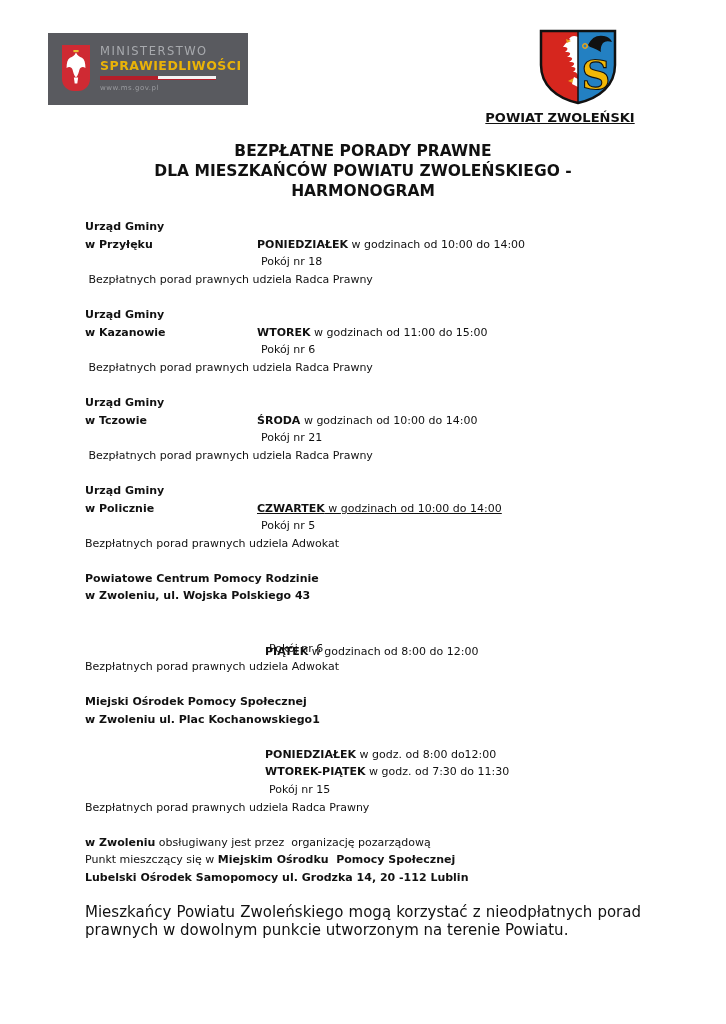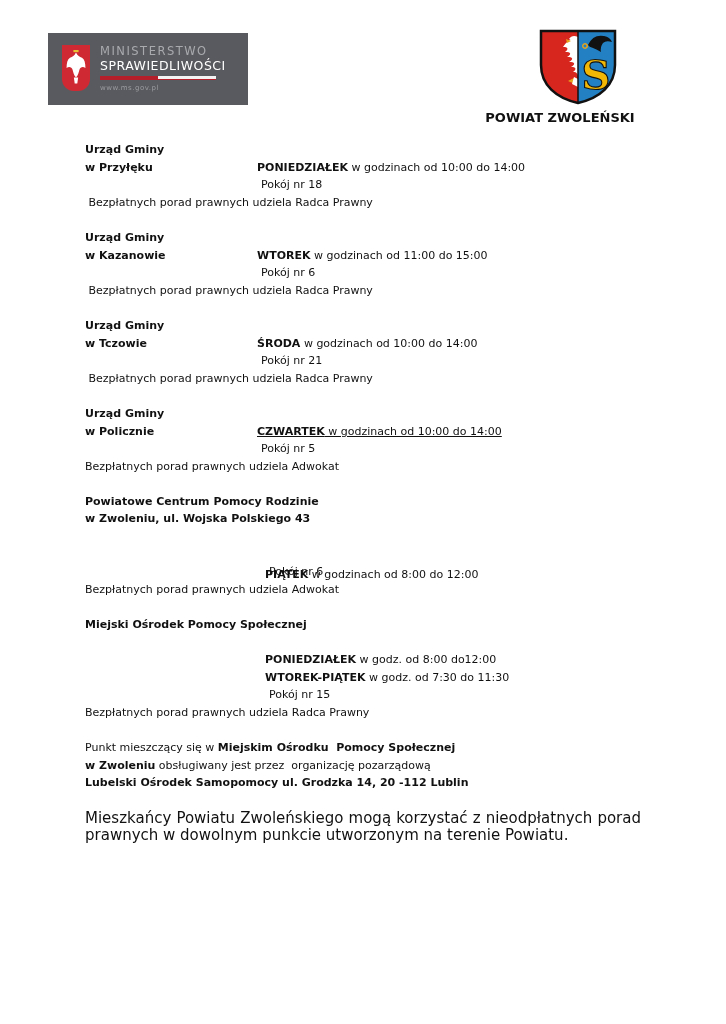--- a/index.html
+++ b/index.html
@@ -27,33 +27,34 @@
     display:flex;align-items:center;justify-content:center;
   }
   .ministry-text{
     position:absolute;left:52px;top:11px;width:116px;
   }
   .ministry-line1{
     font-size:11.5px;letter-spacing:1.5px;color:#a8aaae;
     line-height:14px;white-space:nowrap;
   }
   .ministry-line2{
-    font-size:12.5px;font-weight:normal;letter-spacing:.5px;color:#ffffff;
+    font-size:12.5px;font-weight:bold;letter-spacing:.5px;color:#eab308;
     line-height:15px;white-space:nowrap;
   }
   .ministry-stripe{display:flex;width:116px;height:4px;margin-top:3px;}
   .ministry-stripe .seg-red{flex:1;background:#b41f2a;}
   .ministry-stripe .seg-white{flex:1;background:#f4f4f4;border-bottom:1.5px solid #b41f2a;box-sizing:border-box;}
   .ministry-url{font-size:7px;color:#9a9ca0;margin-top:4px;letter-spacing:.5px;}
   
   .county-crest{position:absolute;left:538px;top:29px;width:80px;height:76px;}
   .county-caption{
     position:absolute;left:478px;top:110px;width:164px;
     text-align:center;font-size:13px;font-weight:bold;color:#111;
     white-space:nowrap;
+    text-decoration:underline;
   }
   
   .content{position:absolute;left:85px;top:141px;width:556px;}
   .doc-title{
     text-align:center;font-weight:bold;font-size:15.5px;line-height:20px;
     margin-bottom:17px;
   }
   .section{margin-bottom:17.6px;}
   .line{position:relative;height:17.6px;font-size:11px;line-height:17.6px;}
   .line span{white-space:pre;}
@@ -112,20 +113,24 @@
       <path fill="#e8a41b" d="M47,14 a3,3 0 1 0 0.1,0 Z M47,15.5 a1.5,1.5 0 1 1 -0.1,0 Z" fill-rule="evenodd"></path>
 
       <text x="58" y="60" font-family="DejaVu Serif, serif" font-size="40" font-weight="bold" fill="#f2b705" stroke="#111111" stroke-width="1.1" text-anchor="middle">S</text>
     </g>
     <path d="M3,2 H77 V36 C77,56 62,69 40,74 C18,69 3,56 3,36 Z" fill="none" stroke="#111111" stroke-width="2.5"></path>
     <line x1="40" y1="2" x2="40" y2="74" stroke="#111111" stroke-width="1.5"></line>
   </svg>
   <div class="county-caption">POWIAT ZWOLEŃSKI</div>
 
   <div class="content">
+    <div class="doc-title">
+      <div>BEZPŁATNE PORADY PRAWNE</div>
+      <div>DLA MIESZKAŃCÓW POWIATU ZWOLEŃSKIEGO - HARMONOGRAM</div>
+    </div>
 
     <div>
         <div class="section">
           <div class="line"><span class="chunk"><span class="b">Urząd Gminy</span></span></div>
           <div class="line"><span class="chunk"><span class="b">w Przyłęku</span></span><span class="chunk tab" style="left: 172px;"><span class="b">PONIEDZIAŁEK</span><span> w godzinach od 10:00 do 14:00</span></span></div>
           <div class="line">
             <span class="chunk tab" style="left: 176px;"><span>Pokój nr 18</span></span>
           </div>
           <div class="line"><span class="chunk"><span> Bezpłatnych porad prawnych udziela Radca Prawny</span></span></div>
         </div>
@@ -160,35 +165,36 @@
           <div class="line">
             <span class="chunk tab" style="left: 180px; margin-top: 20px;"><span class="b">PIĄTEK</span><span> w godzinach od 8:00 do 12:00</span></span>
           </div>
           <div class="line">
             <span class="chunk tab" style="left: 184px;"><span>Pokój nr 6</span></span>
           </div>
           <div class="line"><span class="chunk"><span>Bezpłatnych porad prawnych udziela Adwokat</span></span></div>
         </div>
         <div class="section">
           <div class="line"><span class="chunk"><span class="b">Miejski Ośrodek Pomocy Społecznej</span></span></div>
+          <div class="line"><span class="chunk"><span class="b">w Zwoleniu ul. Plac Kochanowskiego1</span></span></div>
           <div class="line"></div>
           <div class="line">
             <span class="chunk tab" style="left: 180px;"><span class="b">PONIEDZIAŁEK</span><span> w godz. od 8:00 do12:00</span></span>
           </div>
           <div class="line">
             <span class="chunk tab" style="left: 180px;"><span class="b">WTOREK-PIĄTEK</span><span> w godz. od 7:30 do 11:30</span></span>
           </div>
           <div class="line">
             <span class="chunk tab" style="left: 184px;"><span>Pokój nr 15</span></span>
           </div>
           <div class="line"><span class="chunk"><span>Bezpłatnych porad prawnych udziela Radca Prawny</span></span></div>
         </div>
         <div class="section">
+          <div class="line"><span class="chunk"><span class="b">w Zwoleniu</span><span> obsługiwany jest przez  organizację pozarządową</span></span></div>
           <div class="line"><span class="chunk"><span>Punkt mieszczący się w </span><span class="b">Miejskim Ośrodku  Pomocy Społecznej</span></span></div>
-          <div class="line"><span class="chunk"><span class="b">w Zwoleniu</span><span> obsługiwany jest przez  organizację pozarządową</span></span></div>
           <div class="line"><span class="chunk"><span class="b">Lubelski Ośrodek Samopomocy ul. Grodzka 14, 20 -112 Lublin</span></span></div>
         </div>
       </div>
 
     <p class="closing-par justify" style="margin:0;">Mieszkańcy Powiatu Zwoleńskiego mogą korzystać z nieodpłatnych porad prawnych w dowolnym punkcie utworzonym na terenie Powiatu.</p>
   </div>
 
 </div>
 
 </body></html>

